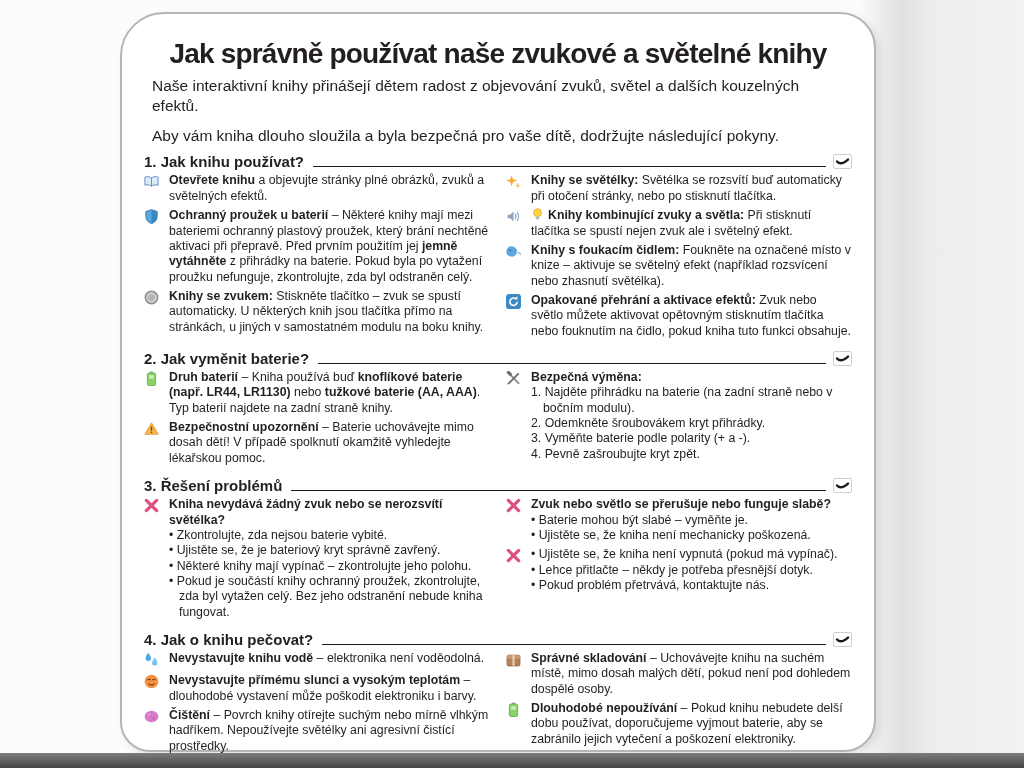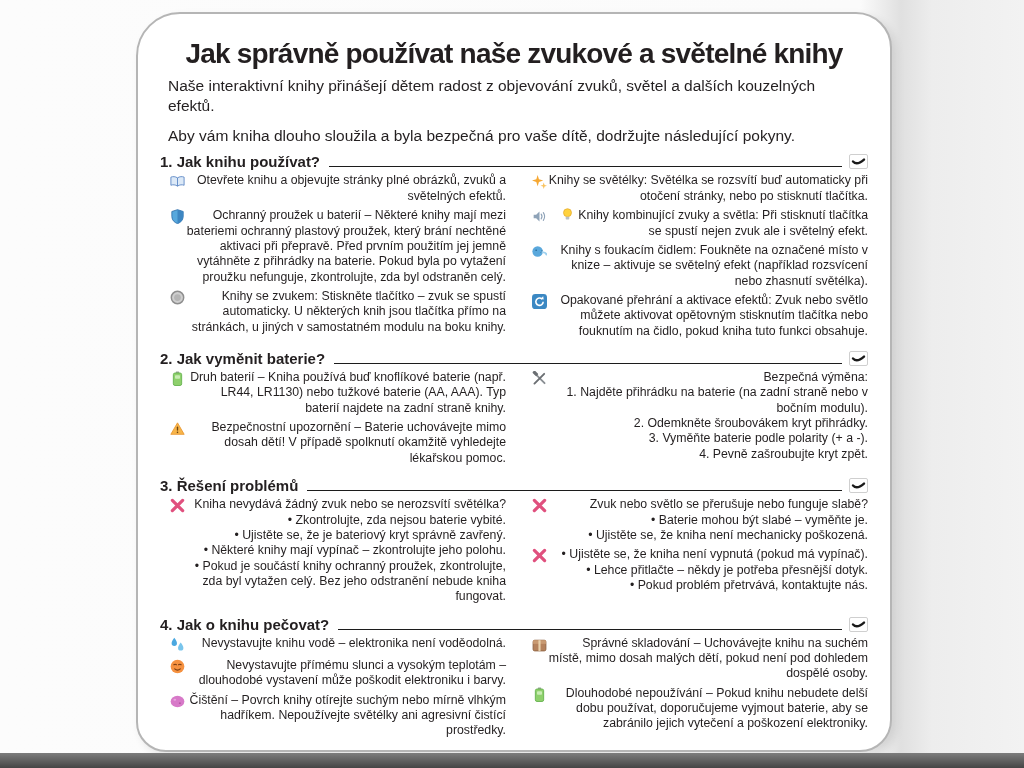--- a/index.html
+++ b/index.html
@@ -1,41 +1,41 @@
 <!DOCTYPE html>
 <html><head>
 <meta charset="utf-8">
 <style>
   html,body{margin:0;padding:0;}
   .page{position:relative;width:1024px;height:768px;overflow:hidden;
     font-family:"Liberation Sans",sans-serif;color:#231f20;
     background:linear-gradient(90deg,#fcfcfc 0%,#fbfbfb 84%,#e0e0e0 88%,#ededed 91%,#f2f2f2 100%);}
   .bottom-band{position:absolute;left:0;bottom:0;width:100%;height:15px;
     background:linear-gradient(#7d7d7d,#454545);}
-  .card{position:absolute;left:136px;top:12px;width:756px;height:740px;box-sizing:border-box;
+  .card{position:absolute;left:120px;top:12px;width:756px;height:740px;box-sizing:border-box;
     background:#fff;border:2px solid #b5b5b5;border-radius:44px 36px 32px 30px;
     box-shadow:4px 4px 9px rgba(0,0,0,.10);padding:14px 22px 0 22px;}
   .title{font-size:28px;font-weight:bold;text-align:center;letter-spacing:-0.8px;
     margin:10px 0 6px 0;}
   .intro{font-size:15.5px;line-height:1.3;margin:0 8px;}
-  .section{margin-top:7px;text-align:right;}
+  .section{margin-top:7px;}
   .shead{display:flex;align-items:flex-end;font-size:15px;font-weight:bold;}
   .shead .rule{flex:1;border-bottom:1.6px solid #1c1c1c;margin:0 7px 3px 9px;}
   .endmark{width:17px;height:13px;border:1px solid #cfcfcf;border-radius:2px;
     display:inline-block;margin-bottom:1px;background:#fff;}
   .endmark svg{display:block;width:100%;height:100%;}
   .cols{display:flex;gap:16px;margin-top:3px;}
   .col{flex:1 1 0;min-width:0;}
   .item{display:flex;margin-bottom:4px;font-size:12.3px;line-height:1.25;}
   .ic{width:25px;min-width:25px;padding-top:1px;}
   .icon{display:inline-block;width:15px;height:15px;vertical-align:-2px;}
   .icon svg{display:block;width:100%;height:100%;}
   .icon.inline{width:13px;height:13px;margin-right:4px;}
   .txt{flex:1;min-width:0;}
-  .b{font-weight:normal;}
+  .b{font-weight:bold;}
   .bullet{padding-left:10px;text-indent:-10px;}
   .pline{padding-left:12px;text-indent:-12px;}
 </style>
 </head>
 <body>
 
 <div class="page">
   <div class="card">
     <h1 class="title">Jak správně používat naše zvukové a světelné knihy</h1>
     <p class="intro">Naše interaktivní knihy přinášejí dětem radost z objevování zvuků, světel a dalších kouzelných efektů.</p>

